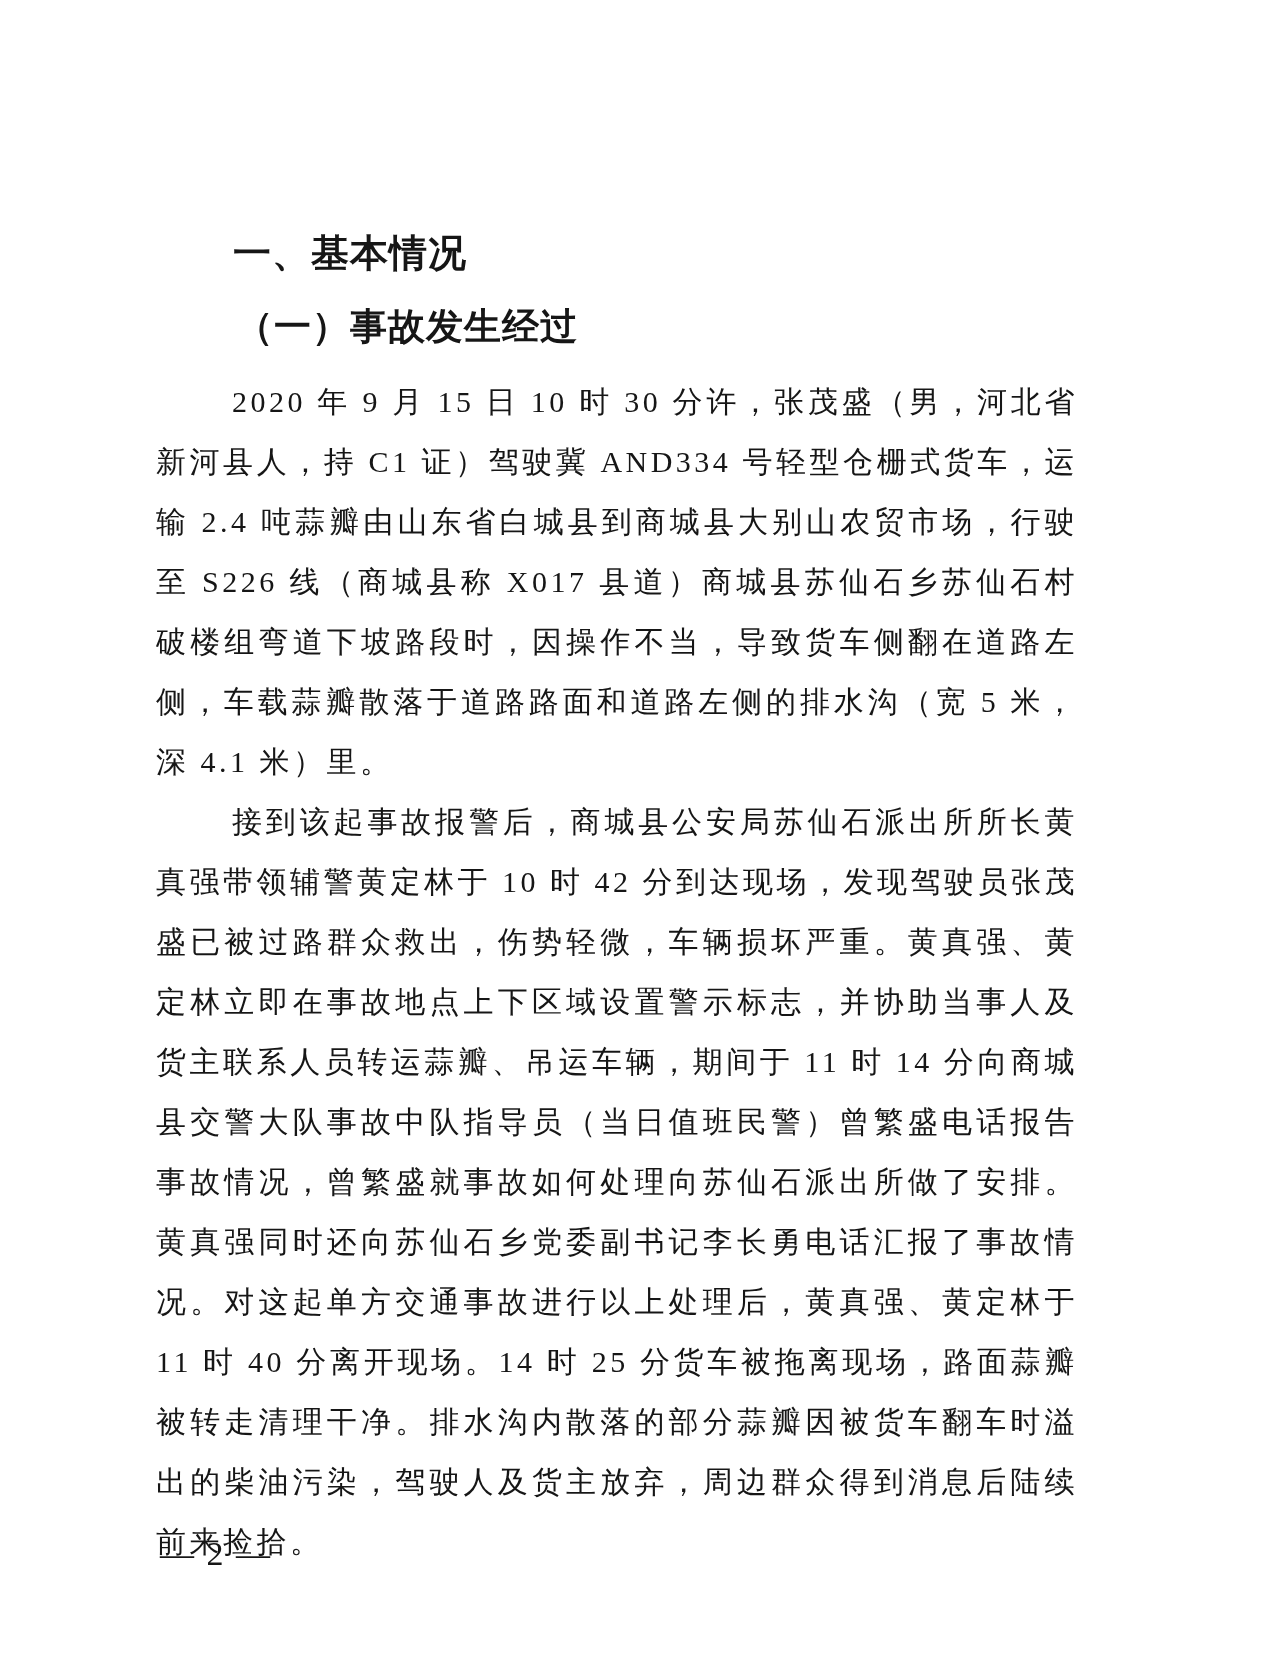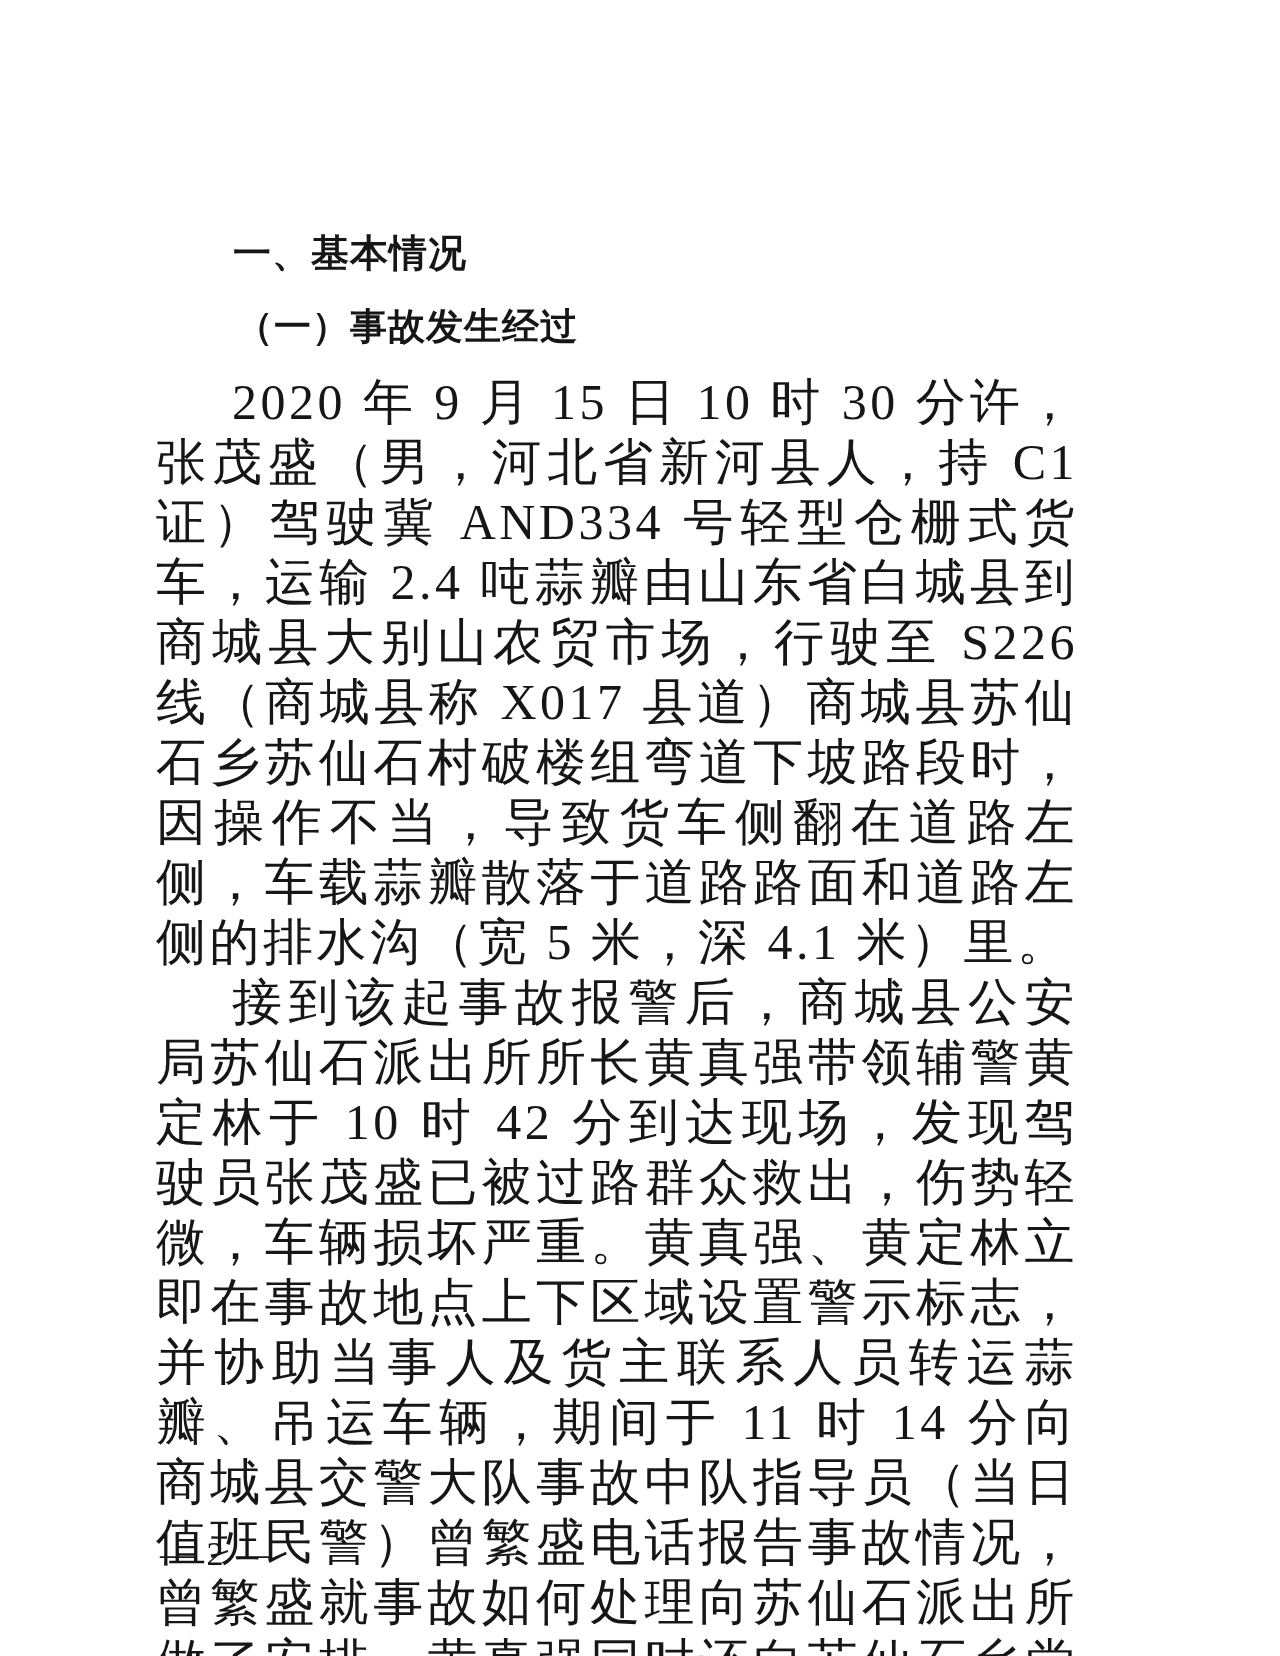--- a/index.html
+++ b/index.html
@@ -40,21 +40,21 @@
     font-family:"Liberation Serif","DejaVu Serif",serif;
     font-weight:bold;
     font-size:37px;
     line-height:58px;
     text-indent:64px;
     letter-spacing:1px;
     white-space:nowrap;
   }
   .body-paragraph{
     margin:0;
-    font-size:50px;
+    font-size:30px;
     line-height:60px;
     letter-spacing:3.5px;
     text-align:justify;
     text-indent:76px;
     word-break:break-all;
   }
   .body-paragraph.first{
     margin-top:8px;
   }
   .page-number{

